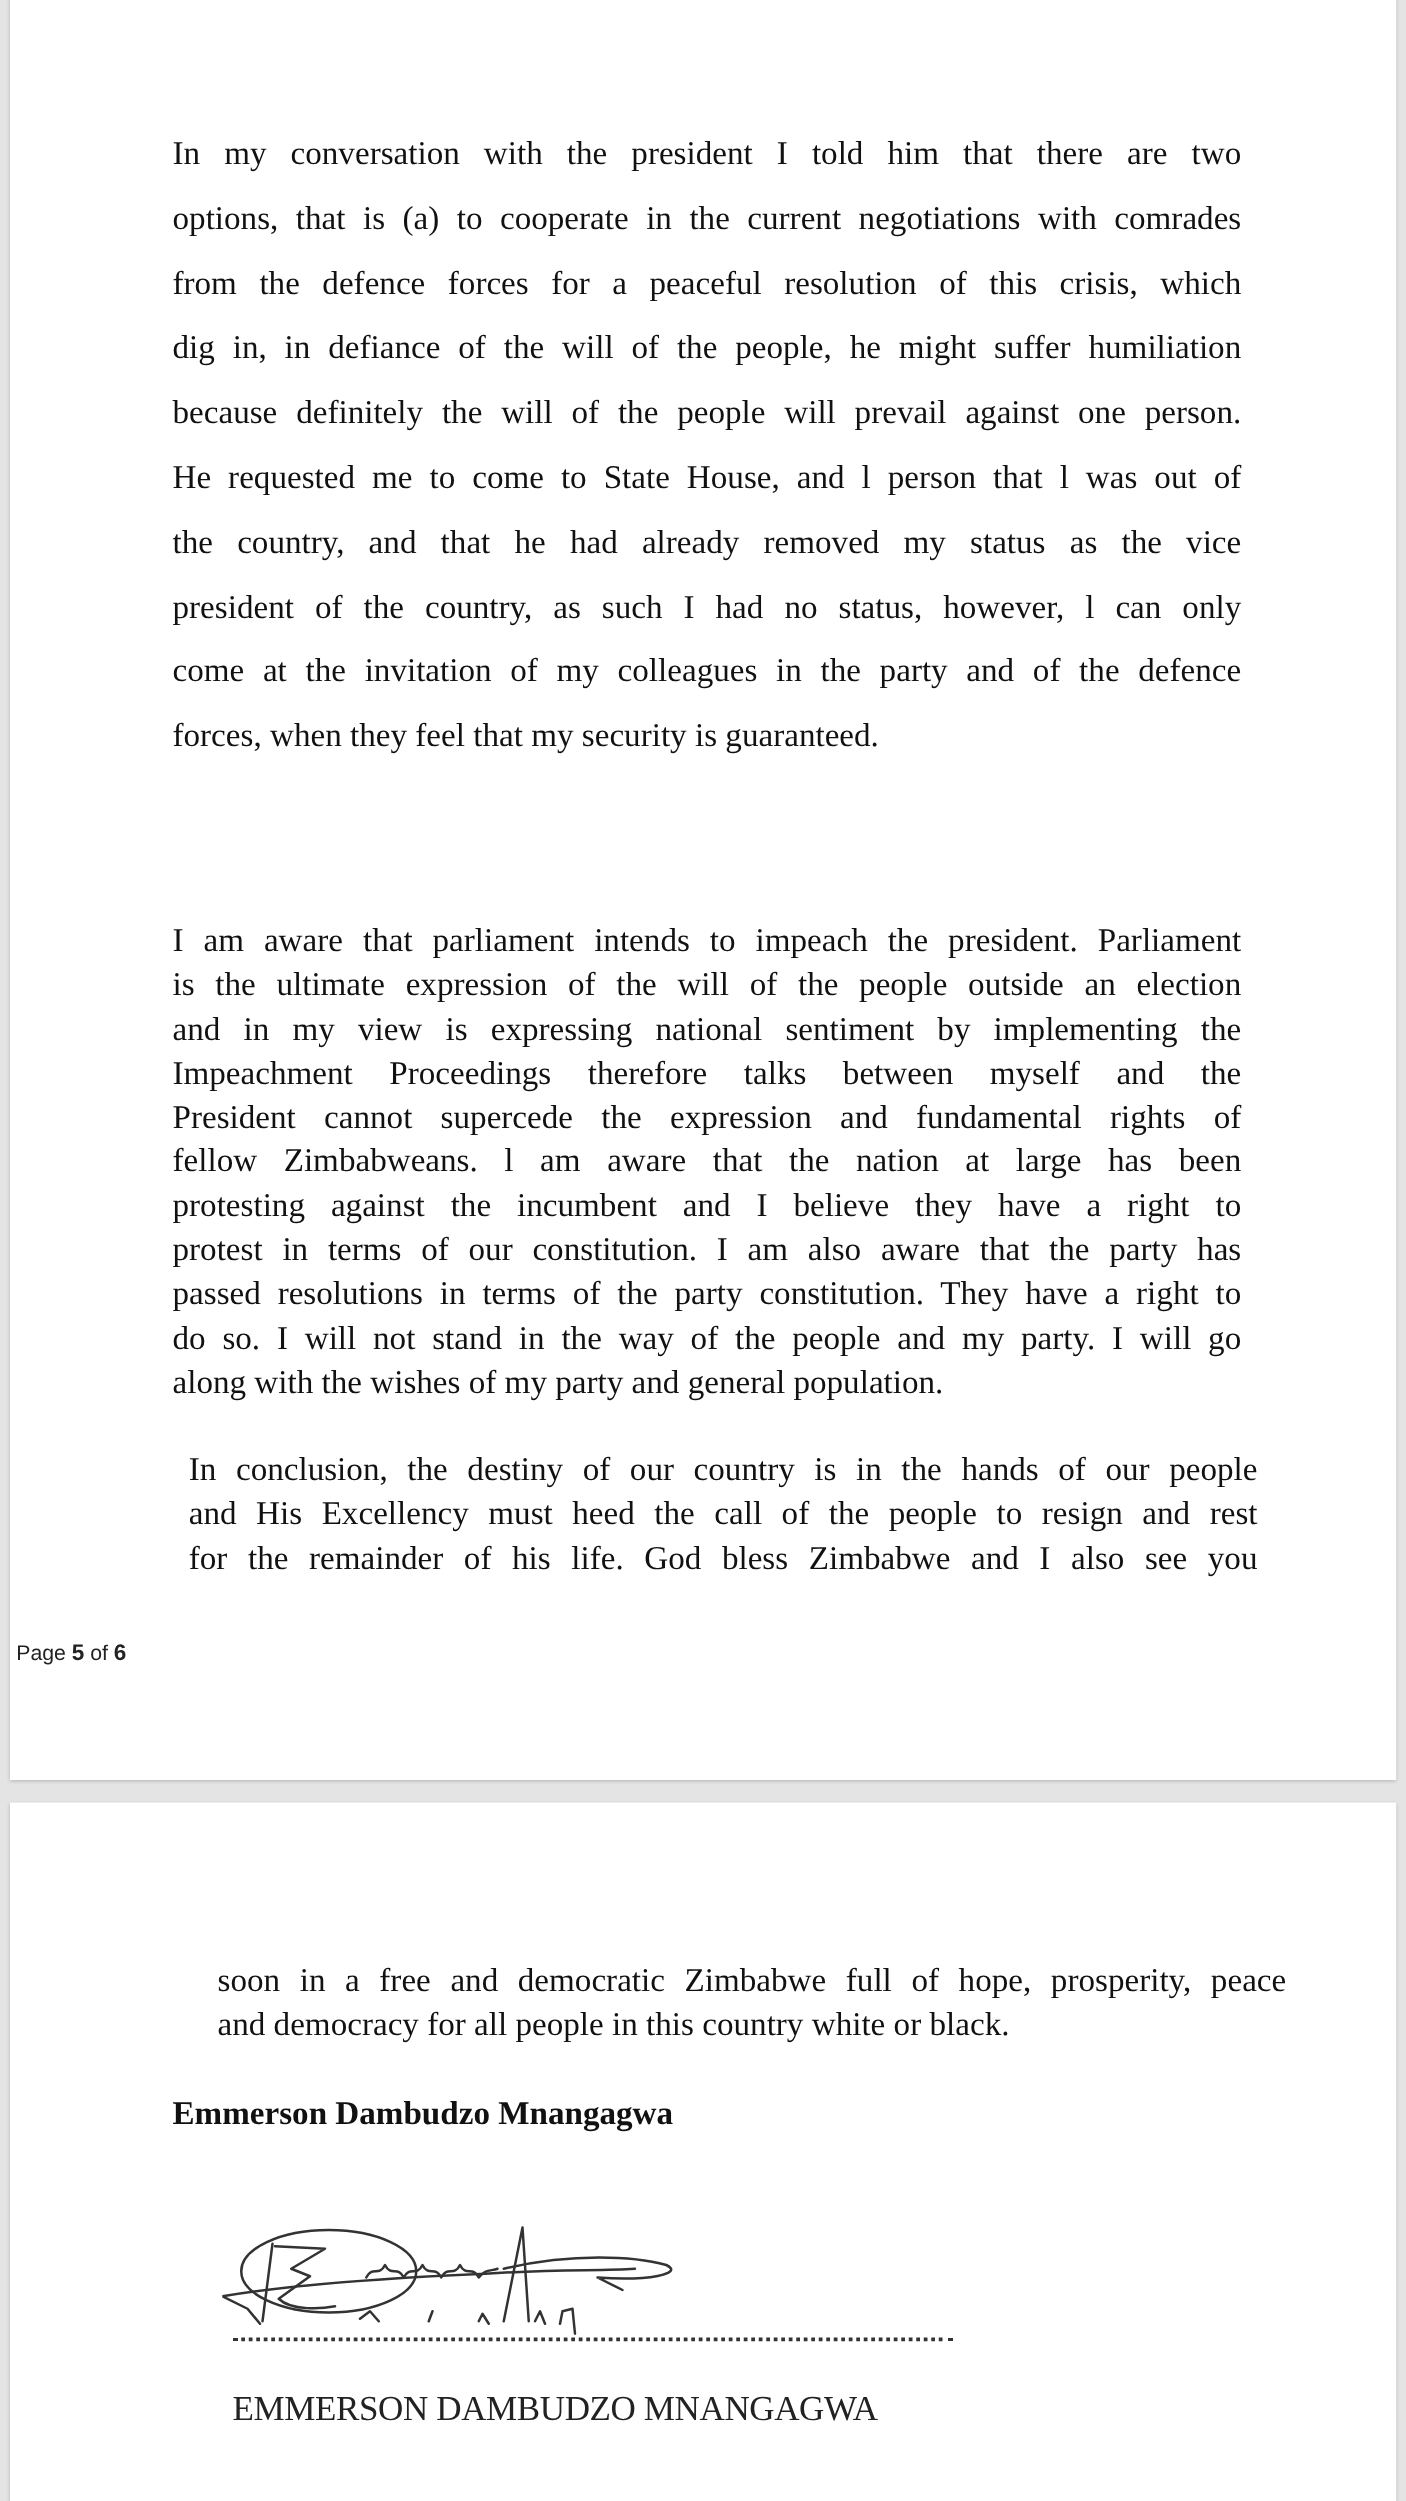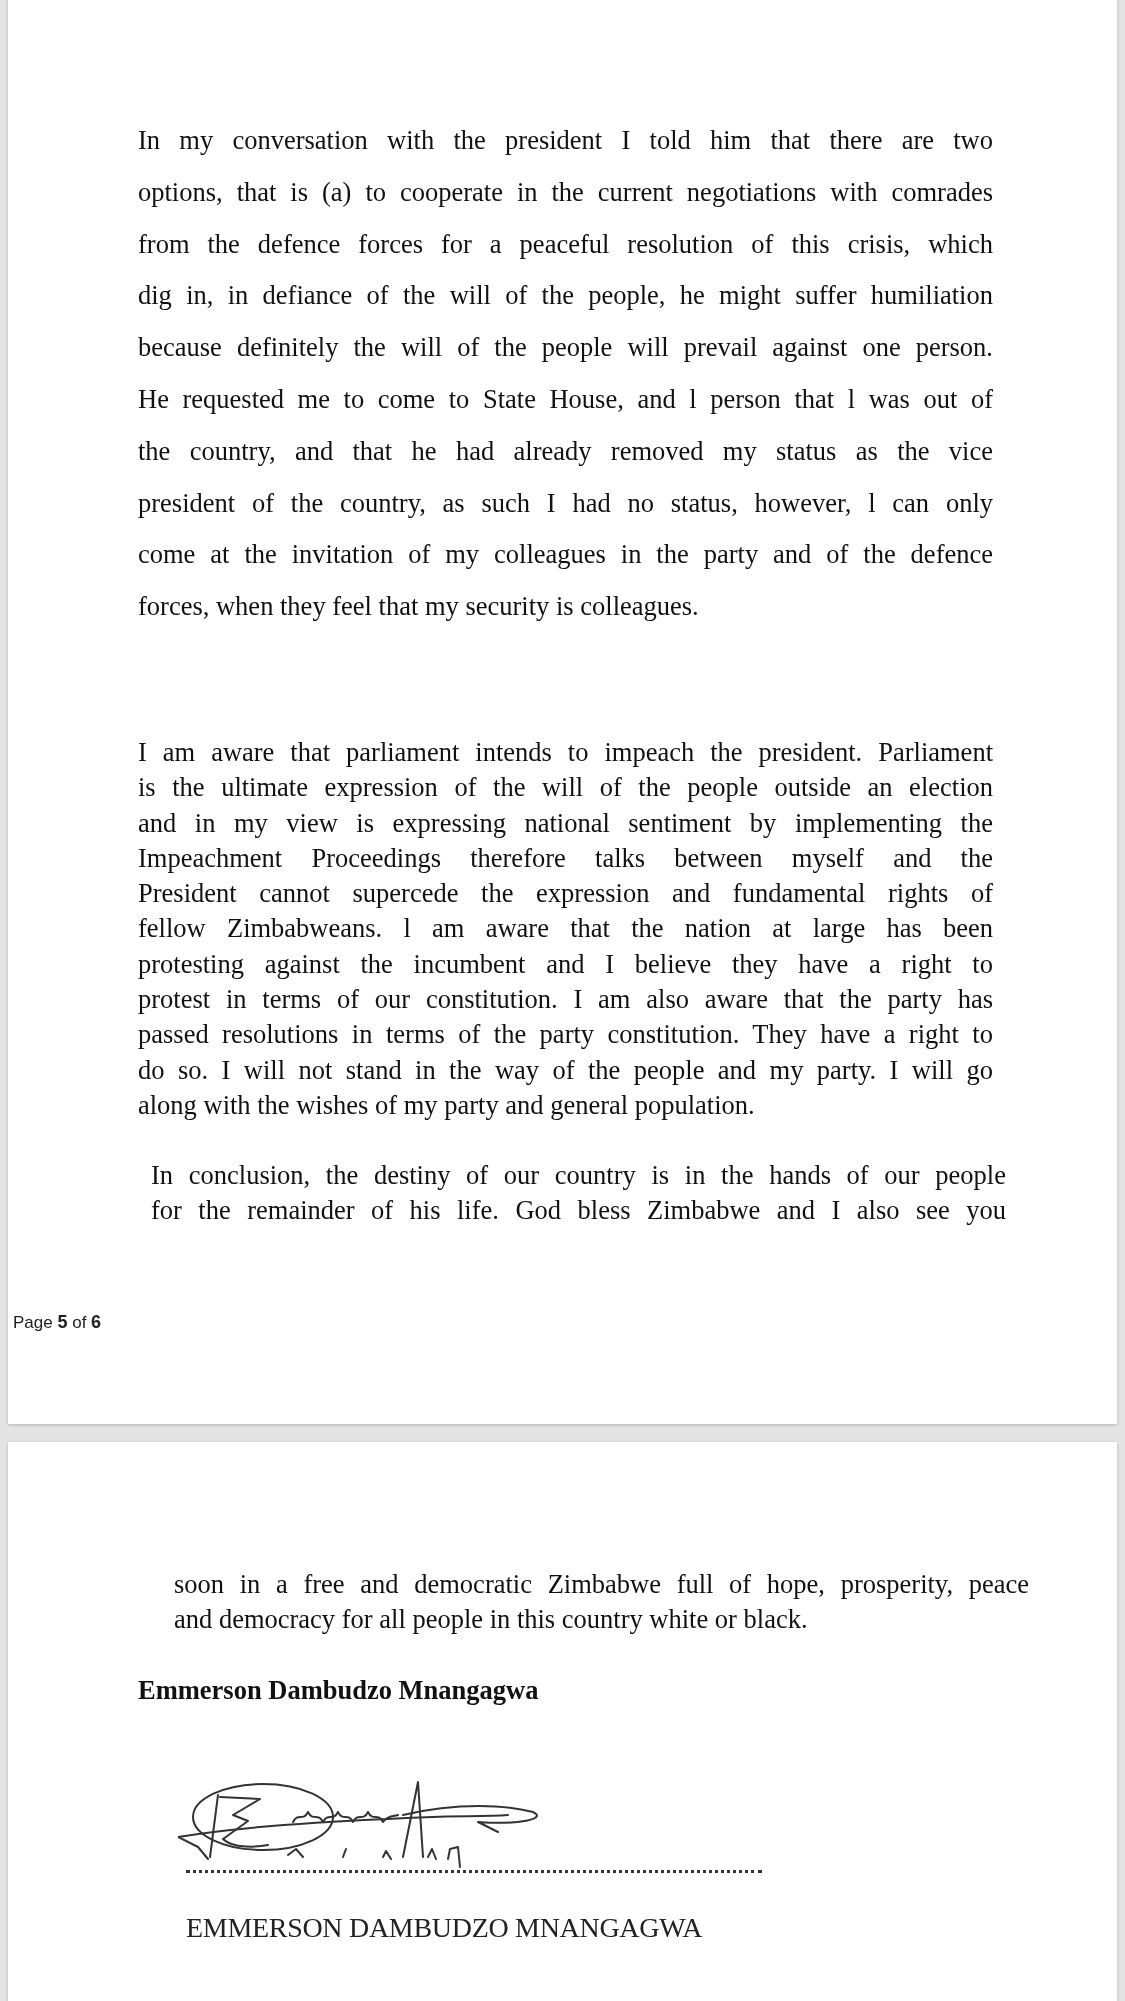--- a/index.html
+++ b/index.html
@@ -26,21 +26,21 @@
     position: absolute;
     left: 130px;
     width: 855px;
     font-size: 26.5px;
     text-align: justify;
     margin: 0;
   }
   .para .line { display: block; text-align: justify; text-align-last: justify; white-space: nowrap; }
   .para .line.last { text-align-last: left; }
 
-  #p1 { top: 119px; line-height: 51.8px; }
+  #p1 { top: 101px; line-height: 51.8px; }
   #p2 { top: 739px; line-height: 35.3px; }
   #p3 { top: 1162px; line-height: 35.3px; margin-left: 13px; }
 
   .footer {
     position: absolute;
     top: 1316px;
     left: 5px;
     width: 1109px;
     font-family: "Liberation Sans", sans-serif;
     font-size: 17px;
@@ -86,37 +86,38 @@
   <p class="para" id="p1">
       <span class="line">In my conversation with the president I told him that there are two</span>
       <span class="line">options, that is (a) to cooperate in the current negotiations with comrades</span>
       <span class="line">from the defence forces for a peaceful resolution of this crisis, which</span>
       <span class="line">dig in, in defiance of the will of the people, he might suffer humiliation</span>
       <span class="line">because definitely the will of the people will prevail against one person.</span>
       <span class="line">He requested me to come to State House, and l person that l was out of</span>
       <span class="line">the country, and that he had already removed my status as the vice</span>
       <span class="line">president of the country, as such I had no status, however, l can only</span>
       <span class="line">come at the invitation of my colleagues in the party and of the defence</span>
-      <span class="line last">forces, when they feel that my security is colleagues.</span>
+      <span class="line last">forces, when they feel that my security is guaranteed.</span>
     </p>
   <p class="para" id="p2">
       <span class="line">I am aware that parliament intends to impeach the president. Parliament</span>
       <span class="line">is the ultimate expression of the will of the people outside an election</span>
       <span class="line">and in my view is expressing national sentiment by implementing the</span>
       <span class="line">Impeachment Proceedings therefore talks between myself and the</span>
       <span class="line">President cannot supercede the expression and fundamental rights of</span>
       <span class="line">fellow Zimbabweans. l am aware that the nation at large has been</span>
       <span class="line">protesting against the incumbent  and  I believe they have a right to</span>
       <span class="line">protest in terms of our constitution. I am also aware that the party has</span>
       <span class="line">passed resolutions in terms of the party constitution. They have a right to</span>
       <span class="line">do so. I will not stand in the way of the people and my party. I will go</span>
       <span class="line last">along with the wishes of my party and general population.</span>
     </p>
   <p class="para" id="p3">
       <span class="line"> In conclusion, the destiny of our country is in the hands of our people</span>
+      <span class="line">and His Excellency must heed the call of the people to resign and rest</span>
       <span class="line">for the remainder of his life. God bless Zimbabwe and I also see you</span>
     </p>
   <div class="footer">
     <span>Page </span><b>5</b><span> of </span><b>6</b>
   </div>
 </div>
 
 <div class="page" id="page6">
   <p class="para" id="p4">
       <span class="line">soon in a free and democratic Zimbabwe full of hope, prosperity, peace</span>

